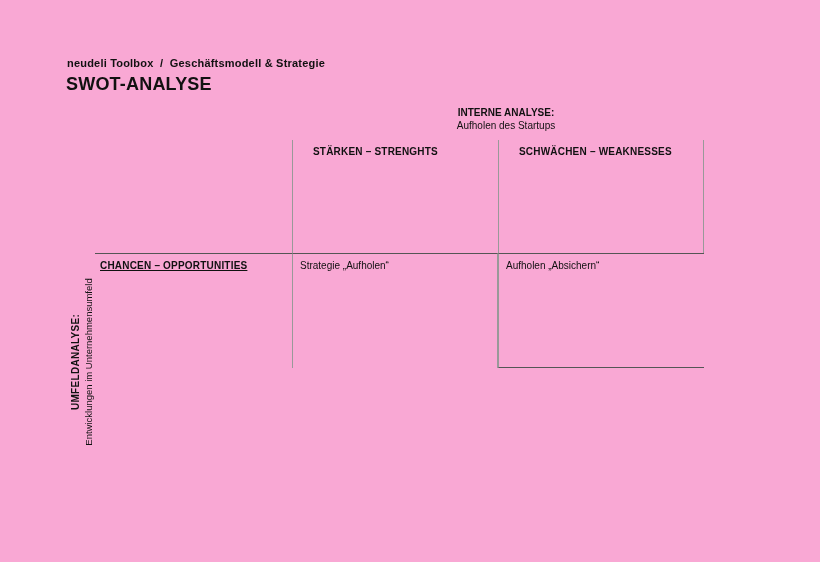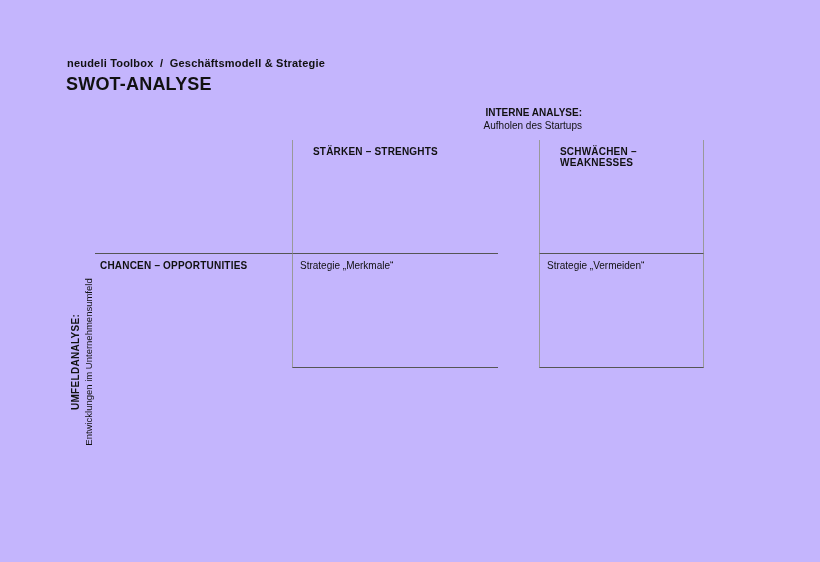--- a/index.html
+++ b/index.html
@@ -3,59 +3,59 @@
 <meta charset="utf-8">
 <style>
   html,body{margin:0;padding:0;}
   body{
     width:820px;height:562px;position:relative;
     background:#ffffff;overflow:hidden;
     font-family:"Liberation Sans","DejaVu Sans",sans-serif;
     color:var(--text,#111);
     -webkit-font-smoothing:antialiased;
   }
-  .page{position:absolute;inset:0;background:#c4b5fd;}
+  .page{position:absolute;inset:0;background:#f9a8d4;}
 
   
   .breadcrumb{
     position:absolute;left:67px;top:57px;
     font-size:11px;font-weight:bold;letter-spacing:.2px;white-space:pre;
   }
   .title{
     position:absolute;left:66px;top:74px;
     font-size:18px;font-weight:bold;letter-spacing:.2px;
   }
 
   
   .interne-label{
-    position:absolute;left:362px;top:106px;width:220px;
-    text-align:right;line-height:13px;font-size:10px;
+    position:absolute;left:396px;top:106px;width:220px;
+    text-align:center;line-height:13px;font-size:10px;
   }
   .interne-label .l1{font-weight:bold;}
 
   
   .umfeld-label{
     position:absolute;left:-8px;top:349px;width:180px;height:26px;
     transform:rotate(-90deg);transform-origin:center center;
     text-align:center;line-height:13px;font-size:9.5px;white-space:nowrap;
   }
   .umfeld-label .l1{font-weight:bold;font-size:10px;letter-spacing:.3px;}
 
   
   .matrix{
     position:absolute;left:95px;top:140px;width:609px;height:344px;
     display:grid;
     grid-template-columns:197px 206px 206px;
     grid-template-rows:113px 115px 116px;
   }
   .cell{box-sizing:border-box;padding:6px 7px;font-size:10px;overflow:hidden;}
   .cell.hdr{font-weight:bold;letter-spacing:.2px;padding-left:20px;}
-  .cell.rowhdr{font-weight:bold;letter-spacing:.2px;padding-left:5px;}
+  .cell.rowhdr{font-weight:bold;letter-spacing:.2px;padding-left:5px;text-decoration:underline;}
   .b-left{border-left:1px solid var(--line-light,#999);}
-  .b-right{border-right:1px solid var(--line-light,#999);margin-left:41px;}
+  .b-right{border-right:1px solid var(--line-light,#999);}
   .b-top{border-top:1px solid var(--line-dark,#555);}
   .b-bot-dark{border-bottom:1px solid var(--line-dark,#555);}
   .b-bot-light{border-bottom:1px solid var(--line-faint,#c9c9c9);}
 </style>
 </head>
 <body style="--text: #111111; --line-dark: #555555; --line-light: #999999; --line-faint: #c9c9c9;">
 
 <div class="page">
 
   <div class="breadcrumb">neudeli Toolbox  /  Geschäftsmodell &amp; Strategie</div>
@@ -71,18 +71,18 @@
     <div class="l2">Entwicklungen im Unternehmensumfeld</div>
   </div>
 
   <div class="matrix">
 
     <div class="cell"></div>
     <div class="cell hdr b-left">STÄRKEN – STRENGHTS</div>
     <div class="cell hdr b-left b-right">SCHWÄCHEN – WEAKNESSES</div>
 
     <div class="cell rowhdr b-top">CHANCEN – OPPORTUNITIES</div>
+    <div class="cell b-left b-right b-top">Strategie „Aufholen“</div>
 
-    <div class="cell b-left b-top b-bot-dark">Strategie „Merkmale“</div>
-    <div class="cell b-left b-right b-top b-bot-dark">Strategie „Vermeiden“</div>
+    <div class="cell b-left b-top b-bot-dark">Aufholen „Absichern“</div>
   </div>
 
 </div>
 
 </body></html>

